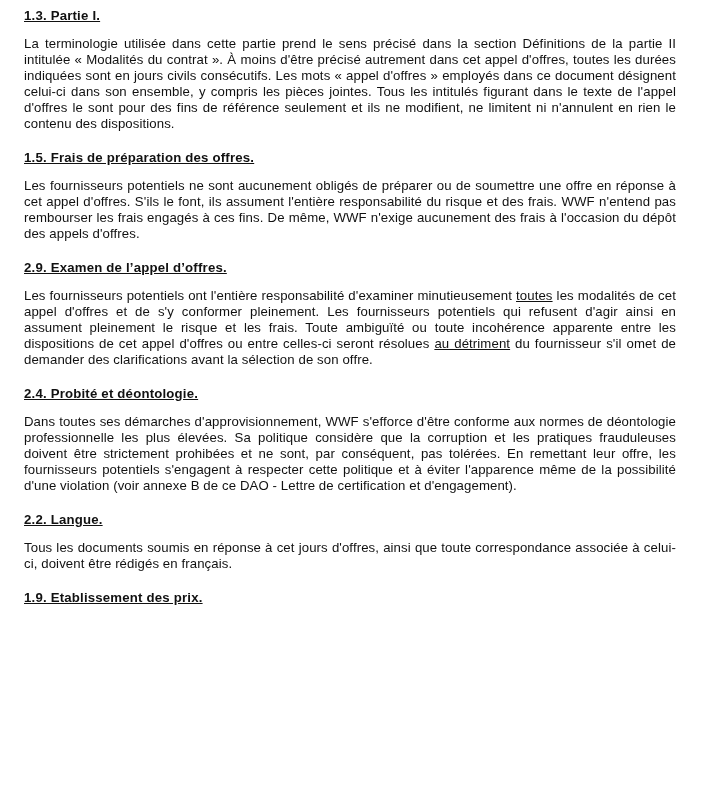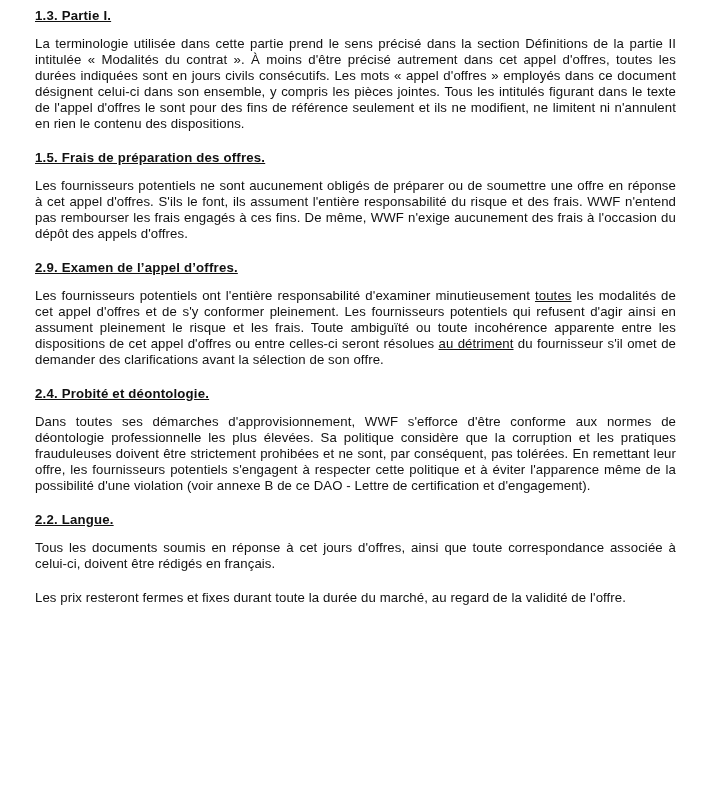--- a/index.html
+++ b/index.html
@@ -4,21 +4,21 @@
 <style>
   html, body {
     margin: 0;
     padding: 0;
     background: #ffffff;
   }
   .page {
     width: 711px;
     height: 724px;
     box-sizing: border-box;
-    padding: 8px 35px 0 35px;
+    padding: 8px 35px 0 24px;
     background: #ffffff;
     color: #111111;
     font-family: "Liberation Sans", "DejaVu Sans", sans-serif;
     font-size: 13.2px;
     line-height: 16px;
     overflow: hidden;
   }
   .section-heading {
     font-weight: bold;
     text-decoration: underline;
@@ -65,16 +65,16 @@
     <div class="section-heading">2.4. Probité et déontologie.</div>
     <p class="paragraph"><span>Dans toutes ses démarches d'approvisionnement, WWF s'efforce d'être conforme aux normes de déontologie professionnelle les plus élevées. Sa politique considère que la corruption et les pratiques frauduleuses doivent être strictement prohibées et ne sont, par conséquent, pas tolérées. En remettant leur offre, les fournisseurs potentiels s'engagent à respecter cette politique et à éviter l'apparence même de la possibilité d'une violation (voir annexe B de ce DAO - Lettre de certification et d'engagement).</span></p>
   </div>
 
   <div class="section">
     <div class="section-heading">2.2. Langue.</div>
     <p class="paragraph"><span>Tous les documents soumis en réponse à cet jours d'offres, ainsi que toute correspondance associée à celui-ci, doivent être rédigés en français.</span></p>
   </div>
 
   <div class="section">
-    <p class="paragraph"><span>Les prix resteront fermes et fixes durant toute la durée du marché, au regard de la validité de l'offre.</span></p>
+    <div class="section-heading">1.9. Etablissement des prix.</div>
   </div>
 
 </div>
 
 </body></html>

